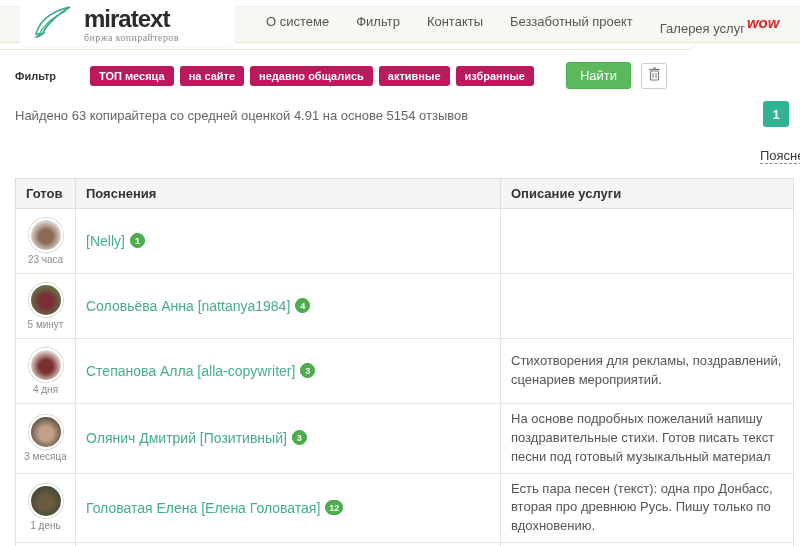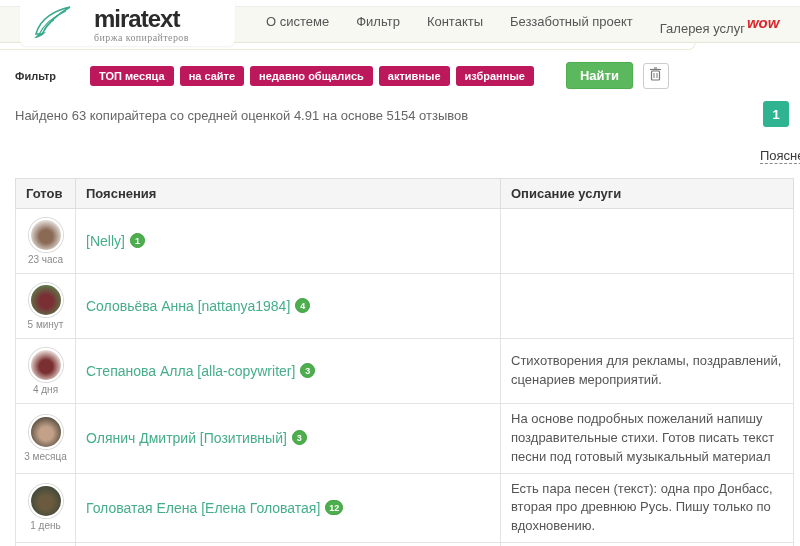--- a/index.html
+++ b/index.html
@@ -8,35 +8,35 @@
   .page { position:relative; width:800px; height:546px; background:#fff; }
 
   
   .header { position:absolute; top:6px; left:0; width:100%; height:37px;
             background:#f8f8f3; border-top:1px solid #eeeee4; border-bottom:1px solid #e7e7d8; }
   .header-shelf { position:absolute; top:42px; left:0; width:696px; height:8px;
             border-bottom:1px solid #ecead8; border-right:1px solid #ecead8;
             border-bottom-right-radius:8px; }
   .logo-tab { position:absolute; top:0px; left:20px; width:215px; height:46px;
             background:#fff; border-radius:0 0 6px 6px; box-shadow:0 1px 2px rgba(0,0,0,0.06); }
-  .logo { position:absolute; top:4px; left:30px; display:flex; align-items:center; gap:20px; cursor:pointer;justify-content:space-between; }
+  .logo { position:absolute; top:4px; left:30px; display:flex; align-items:center; gap:10px; cursor:pointer;justify-content:space-between; }
   .logo-text .t1 { font-size:24px; font-weight:bold; letter-spacing:-1px; color:#2b2b2b; line-height:24px; }
   .logo-text .t2 { font-size:10px; color:#8b8b8b; letter-spacing:0.4px; margin-top:1px;font-family:Liberation Serif, serif; }
   .nav { position:absolute; top:14px; left:266px; width:700px; display:flex; gap:27px; white-space:nowrap; }
   .nav a { font-size:13px; color:#555; text-decoration:none; position:relative; }
   .nav sup.wow { color:#d9262c; font-size:15px; font-weight:bold; font-style:italic; margin-left:2px; }
 
   
   .filter-row { position:absolute; top:62px; left:15px; width:770px; display:flex; align-items:center; }
   .filter-label { font-size:11px; font-weight:bold; color:#333; width:75px; }
   .tags { display:flex; gap:6px; }
   .tag { background:#be185d; color:#fff; font-size:11px; font-weight:bold;
          padding:4px 9px; border-radius:3px; cursor:pointer; }
   .find-btn { margin-left:32px; background:#5cb85c; border:1px solid #4cae4c; color:#fff;
-         font-size:13px; font-weight:bold; padding:5px 13px; border-radius:3px; cursor:pointer; }
+         font-size:13px; font-weight:normal; padding:5px 13px; border-radius:3px; cursor:pointer; }
   .trash-btn { margin-left:10px; background:#fff; border:1px solid #ccc; border-radius:3px;
          width:26px; height:26px; display:flex; align-items:center; justify-content:center; cursor:pointer; }
 
   
   .summary { position:absolute; top:108px; left:15px; font-size:13px; color:#666; }
   .page-btn { position:absolute; top:101px; left:763px; width:26px; height:26px;
          background:#2fb391; color:#fff; font-size:13px; font-weight:bold; border:none;
          border-radius:3px; display:flex; align-items:center; justify-content:center; cursor:pointer; }
   .explain-link { position:absolute; top:148px; left:760px; font-size:13px; color:#3a3a3a;
          border-bottom:1px dashed #8a8a8a; white-space:nowrap; cursor:pointer; }

